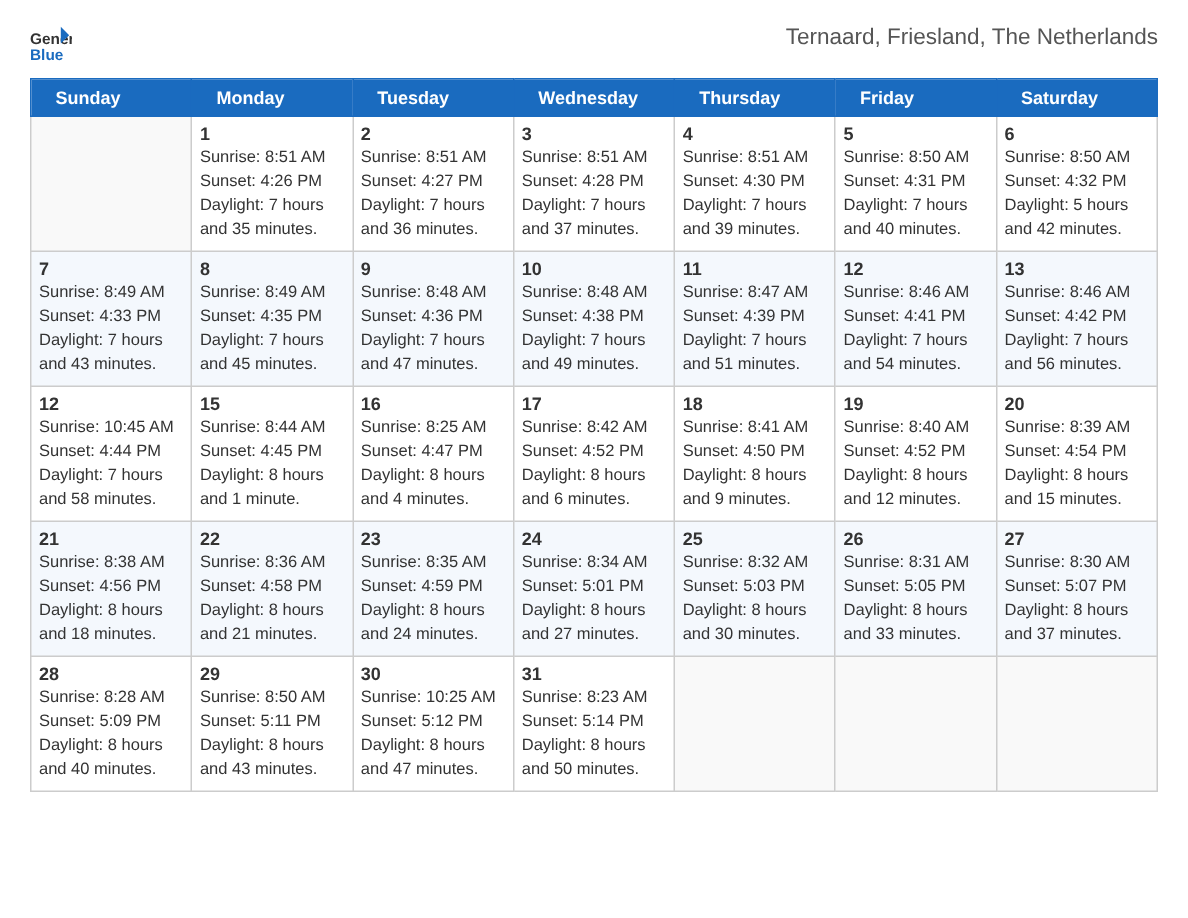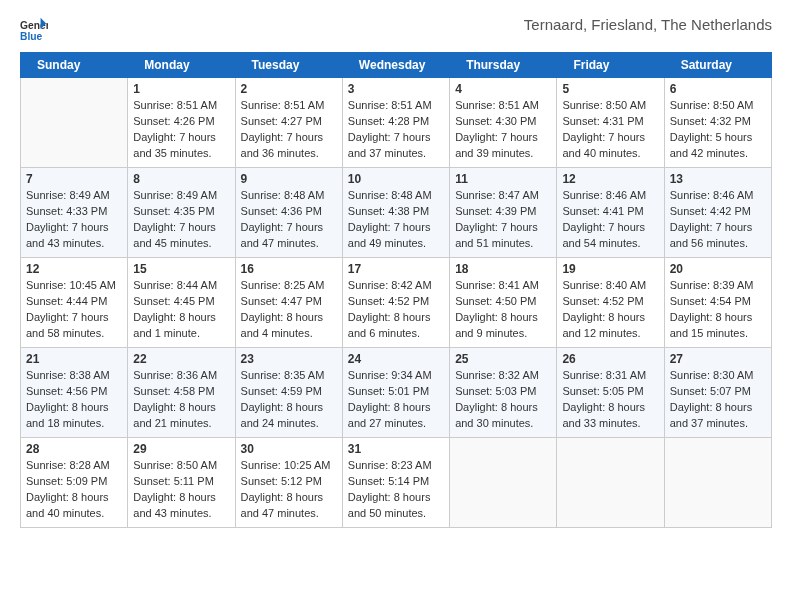--- a/index.html
+++ b/index.html
@@ -289,21 +289,21 @@
           <span class="day-num">23</span>
         <div class="cell-info">
           <span>Sunrise: 8:35 AM</span><br>
           <span>Sunset: 4:59 PM</span><br>
           <span>Daylight: 8 hours and 24 minutes.</span>
         </div>
         </td>
         <td>
           <span class="day-num">24</span>
         <div class="cell-info">
-          <span>Sunrise: 9:34 AM</span><br>
+          <span>Sunrise: 8:34 AM</span><br>
           <span>Sunset: 5:01 PM</span><br>
           <span>Daylight: 8 hours and 27 minutes.</span>
         </div>
         </td>
         <td>
           <span class="day-num">25</span>
         <div class="cell-info">
           <span>Sunrise: 8:32 AM</span><br>
           <span>Sunset: 5:03 PM</span><br>
           <span>Daylight: 8 hours and 30 minutes.</span>

